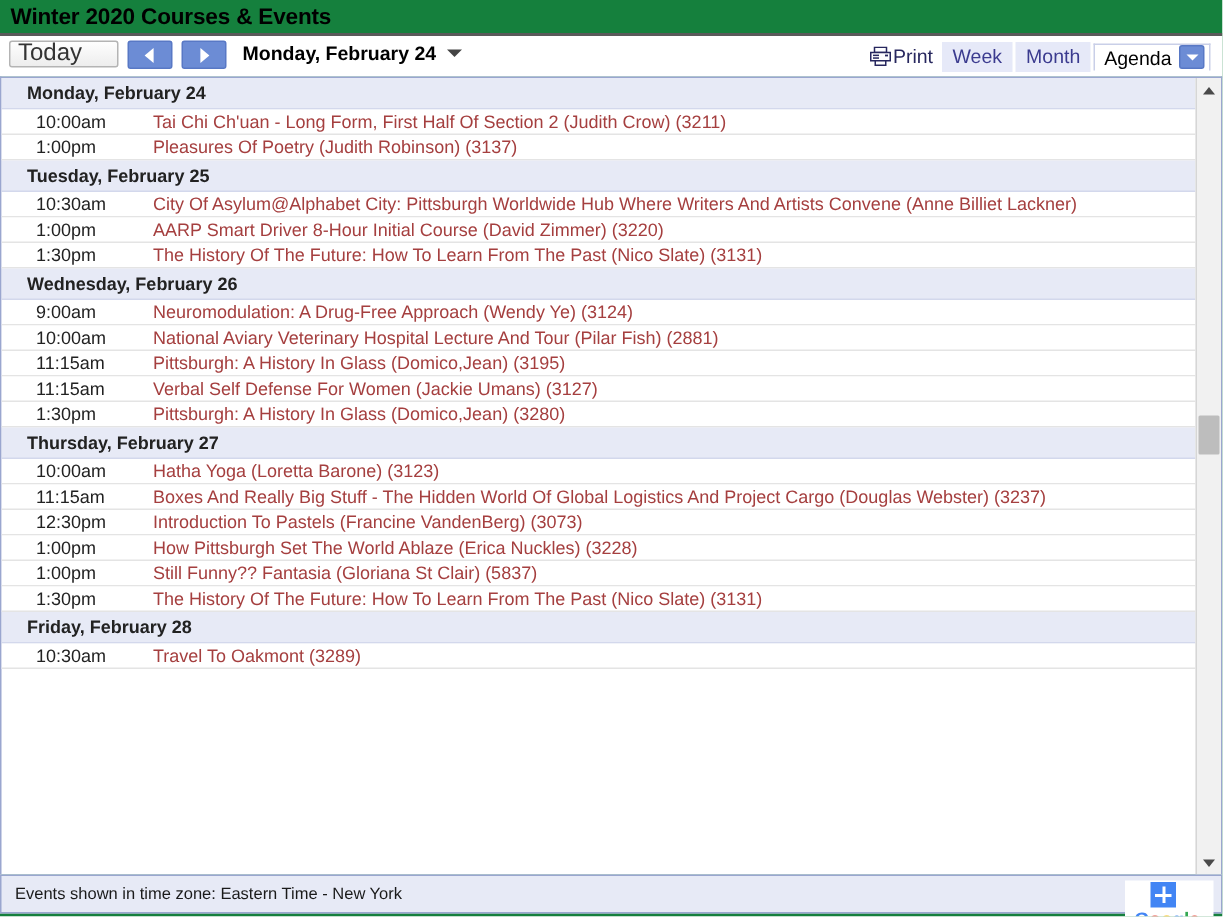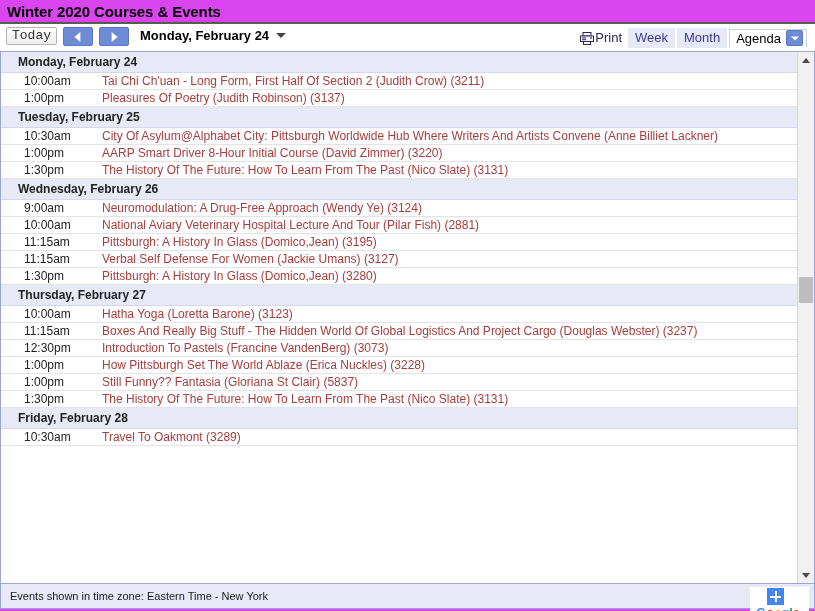--- a/index.html
+++ b/index.html
@@ -9,21 +9,21 @@
   }
   body {
     font-family: "Liberation Sans", sans-serif;
     -webkit-font-smoothing: antialiased;
   }
   #app {
     position: relative;
     width: 815px;
     height: 611px;
     box-sizing: border-box;
-    background: #d946ef;
+    background: #15803d;
     overflow: hidden;
   }
 
   
   .titlebar {
     height: 24px;
     padding: 2px 0 0 7px;
     box-sizing: border-box;
     border-bottom: 2px solid #5a5a5a;
   }
@@ -39,29 +39,29 @@
   .toolbar {
     position: relative;
     height: 27px;
     box-sizing: border-box;
     background: #ffffff;
     padding: 3px 0 0 6px;
     display: flex;
     align-items: flex-start;
   }
   .btn-today {
-    font-size: 13px;
+    font-size: 16px;
     color: #333;
     background: linear-gradient(#fefefe, #ededed);
     border: 1px solid #b4b4b4;
     border-radius: 2px;
-    padding: 1px 5px 2px 5px;
+    padding: 1px 23px 2px 5px;
     line-height: 13px;
     cursor: pointer;
-    font-family: Liberation Mono, monospace;
+    font-family: Liberation Sans, sans-serif;
   }
   .nav-btn {
     width: 28px;
     height: 17px;
     background: #6c8cd5;
     border: 1px solid #5878c5;
     border-radius: 2px;
     margin-left: 6px;
     position: relative;
     cursor: pointer;

